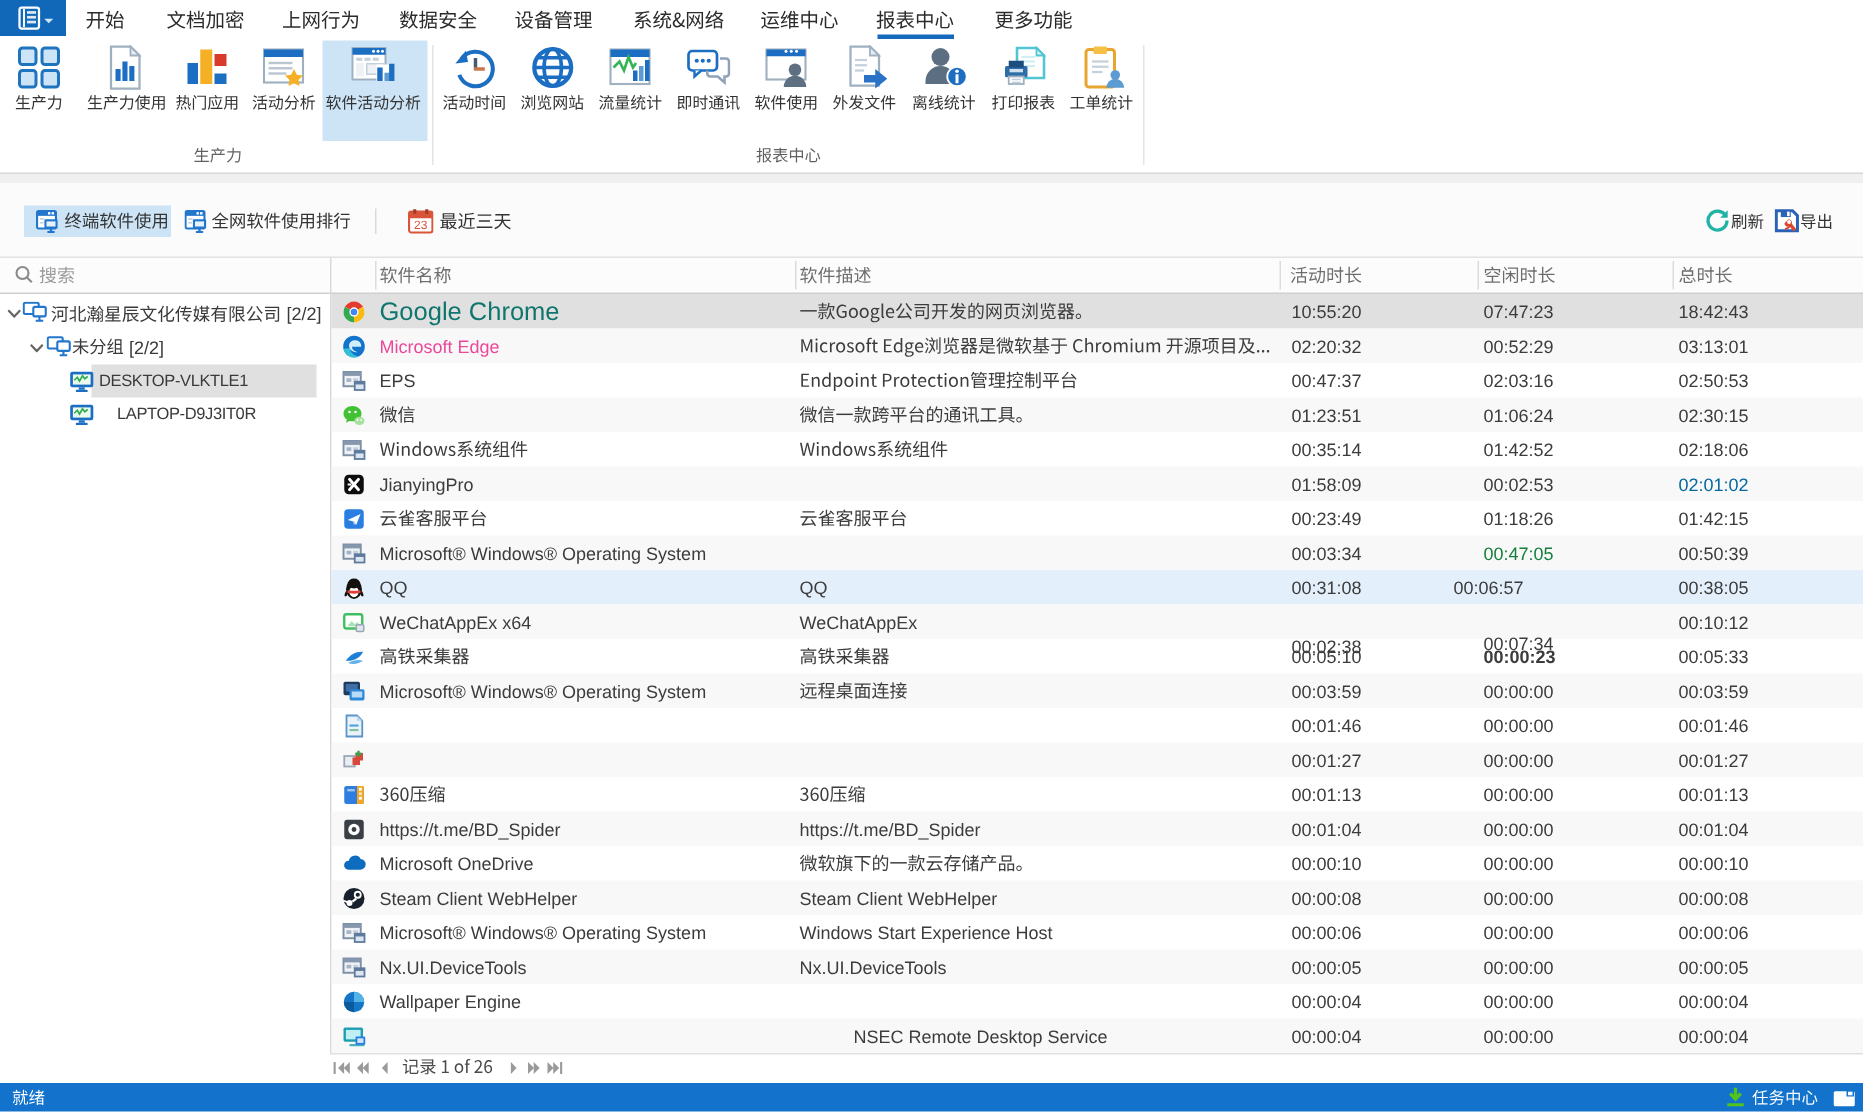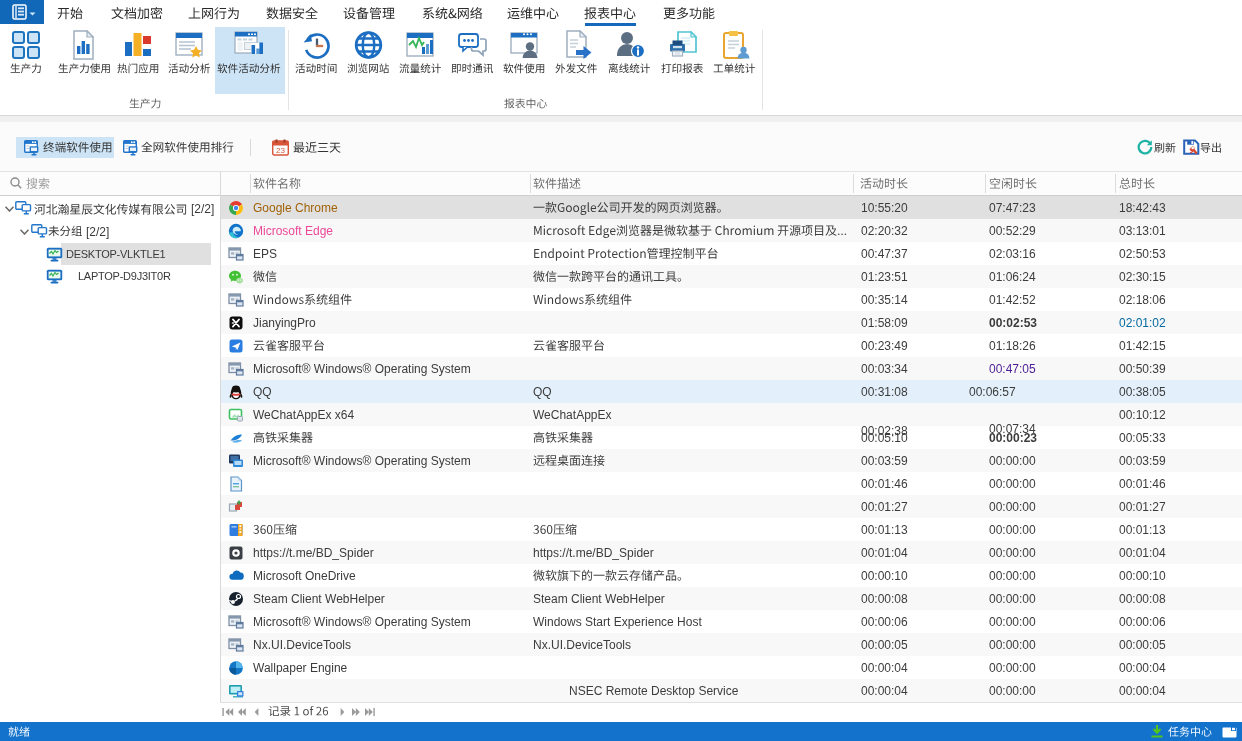--- a/index.html
+++ b/index.html
@@ -659,21 +659,21 @@
 <div style="position:absolute;left:220px;top:172px;width:1px;height:530px;background:#d9d9d9;"></div>
 <div style="position:absolute;left:221px;top:196px;width:1021px;height:23px;background:#e0e0e0;"></div>
 <svg style="position:absolute;left:228px;top:199.5px" width="16" height="16" viewBox="0 0 16 16">
       <circle cx="8" cy="8" r="7" fill="#fff"></circle>
       <path d="M8 8 L1.94 4.5 A7 7 0 0 1 14.06 4.5 L8 8z" fill="#e33b2e"></path>
       <path d="M8 8 L1.94 4.5 A7 7 0 0 0 8 15 z" fill="#36a852"></path>
       <path d="M8 8 L8 15 A7 7 0 0 0 14.06 4.5 z" fill="#f9bc15"></path>
       <circle cx="8" cy="8" r="3.1" fill="#fff"></circle>
       <circle cx="8" cy="8" r="2.2" fill="#4086f4"></circle>
     </svg>
-<div style="position:absolute;left:253px;top:198.5px;line-height:18px;font-size:12px;color:#a16207;font-weight:400;white-space:pre;letter-spacing:0;">Google Chrome</div>
+<div style="position:absolute;left:253px;top:198.5px;line-height:18px;font-size:17px;color:#0f766e;font-weight:400;white-space:pre;letter-spacing:0;">Google Chrome</div>
 <svg style="position:absolute;left:533.0px;top:198.0px;overflow:visible" width="196" height="18" fill="#3c3c3c">
       <use href="#g100" transform="translate(0.0 13.9) scale(0.0120 -0.0120)"></use>
       <use href="#g101" transform="translate(12.0 13.9) scale(0.0120 -0.0120)"></use>
       <use href="#g102" transform="translate(24.0 13.9) scale(0.0120 -0.0120)"></use>
       <use href="#g103" transform="translate(32.3 13.9) scale(0.0120 -0.0120)"></use>
       <use href="#g103" transform="translate(39.5 13.9) scale(0.0120 -0.0120)"></use>
       <use href="#g104" transform="translate(46.8 13.9) scale(0.0120 -0.0120)"></use>
       <use href="#g105" transform="translate(53.6 13.9) scale(0.0120 -0.0120)"></use>
       <use href="#g106" transform="translate(57.0 13.9) scale(0.0120 -0.0120)"></use>
       <use href="#g96" transform="translate(63.6 13.9) scale(0.0120 -0.0120)"></use>
@@ -847,21 +847,21 @@
 <div style="position:absolute;left:989px;top:290.5px;line-height:18px;font-size:12px;color:#3c3c3c;font-weight:400;white-space:pre;letter-spacing:0;">01:42:52</div>
 <div style="position:absolute;left:1119px;top:290.5px;line-height:18px;font-size:12px;color:#3c3c3c;font-weight:400;white-space:pre;letter-spacing:0;">02:18:06</div>
 <div style="position:absolute;left:221px;top:311px;width:1021px;height:23px;background:#f8f8f8;"></div>
 <svg style="position:absolute;left:228px;top:314.5px" width="16" height="16" viewBox="0 0 16 16">
       <rect x="1.5" y="1.5" width="13" height="13" rx="3" fill="#0d0d0d"></rect>
       <path d="M5 4.5 L11 11.5 M11 4.5 L5 11.5" stroke="#fff" stroke-width="1.9" stroke-linecap="round"></path>
       <path d="M3.8 8 h2.4" stroke="#fff" stroke-width="1.3"></path>
     </svg>
 <div style="position:absolute;left:253px;top:313.5px;line-height:18px;font-size:12px;color:#3c3c3c;font-weight:400;white-space:pre;letter-spacing:0;">JianyingPro</div>
 <div style="position:absolute;left:861px;top:313.5px;line-height:18px;font-size:12px;color:#3c3c3c;font-weight:400;white-space:pre;letter-spacing:0;">01:58:09</div>
-<div style="position:absolute;left:989px;top:313.5px;line-height:18px;font-size:12px;color:#3c3c3c;font-weight:700;white-space:pre;letter-spacing:0;text-align:right;">00:02:53</div>
+<div style="position:absolute;left:989px;top:313.5px;line-height:18px;font-size:12px;color:#3c3c3c;font-weight:400;white-space:pre;letter-spacing:0;text-align:right;">00:02:53</div>
 <div style="position:absolute;left:1119px;top:313.5px;line-height:18px;font-size:12px;color:#0369a1;font-weight:400;white-space:pre;letter-spacing:0;">02:01:02</div>
 <svg style="position:absolute;left:228px;top:337.5px" width="16" height="16" viewBox="0 0 16 16">
       <rect x="1.5" y="1.5" width="13" height="13" rx="2.5" fill="#2a7de1"></rect>
       <path d="M3.8 8.6 L12.4 4.6 L9.4 12 L7.6 9.6 z" fill="#fff"></path>
       <path d="M7.6 9.6 l.3 2.4 1.5-2" fill="#bcd7f5"></path>
     </svg>
 <svg style="position:absolute;left:253.0px;top:336.0px;overflow:visible" width="72" height="18" fill="#3c3c3c">
       <use href="#g146" transform="translate(0.0 13.9) scale(0.0120 -0.0120)"></use>
       <use href="#g147" transform="translate(12.0 13.9) scale(0.0120 -0.0120)"></use>
       <use href="#g148" transform="translate(24.0 13.9) scale(0.0120 -0.0120)"></use>
@@ -884,21 +884,21 @@
 <svg style="position:absolute;left:228px;top:360.5px" width="16" height="16" viewBox="0 0 16 16">
       <rect x="1" y="2" width="11.5" height="9.5" fill="#eef2f6" stroke="#7d8fa5" stroke-width="1.3"></rect>
       <rect x="1" y="2" width="11.5" height="2.6" fill="#8598ad"></rect>
       <rect x="3" y="6.2" width="3.2" height="2.4" fill="#a5b4c4"></rect>
       <rect x="7.5" y="6.2" width="3.2" height="2.4" fill="#c3cfdb"></rect>
       <rect x="8.5" y="8.5" width="6.5" height="5.5" fill="#dce6f2" stroke="#5f7a9d" stroke-width="1.2"></rect>
       <rect x="8.5" y="8.5" width="6.5" height="1.8" fill="#5f7a9d"></rect>
     </svg>
 <div style="position:absolute;left:253px;top:359.5px;line-height:18px;font-size:12px;color:#3c3c3c;font-weight:400;white-space:pre;letter-spacing:0;">Microsoft® Windows® Operating System</div>
 <div style="position:absolute;left:861px;top:359.5px;line-height:18px;font-size:12px;color:#3c3c3c;font-weight:400;white-space:pre;letter-spacing:0;">00:03:34</div>
-<div style="position:absolute;left:989px;top:359.5px;line-height:18px;font-size:12px;color:#4c1d95;font-weight:400;white-space:pre;letter-spacing:0;text-align:right;">00:47:05</div>
+<div style="position:absolute;left:989px;top:359.5px;line-height:18px;font-size:12px;color:#15803d;font-weight:400;white-space:pre;letter-spacing:0;text-align:right;">00:47:05</div>
 <div style="position:absolute;left:1119px;top:359.5px;line-height:18px;font-size:12px;color:#3c3c3c;font-weight:400;white-space:pre;letter-spacing:0;">00:50:39</div>
 <div style="position:absolute;left:221px;top:380px;width:1021px;height:23px;background:#e3f0fb;"></div>
 <svg style="position:absolute;left:228px;top:383.5px" width="16" height="16" viewBox="0 0 16 16">
       <ellipse cx="8" cy="8.8" rx="5.3" ry="6.5" fill="#14110e"></ellipse>
       <ellipse cx="8" cy="10.5" rx="3.1" ry="3.6" fill="#fff"></ellipse>
       <ellipse cx="8" cy="5" rx="4.1" ry="3.4" fill="#14110e"></ellipse>
       <path d="M3 9.6 c-1 1.3-1.6 3-1.2 3.8 .4.6 1.3.1 1.8-.7z" fill="#14110e"></path>
       <path d="M13 9.6 c1 1.3 1.6 3 1.2 3.8 -.4.6-1.3.1-1.8-.7z" fill="#14110e"></path>
       <path d="M4 9.3 c1.2.8 6.8.8 8 0 l.6 1.7 c-2 1-7.2 1-9.2 0z" fill="#e23d3d"></path>
     </svg>

